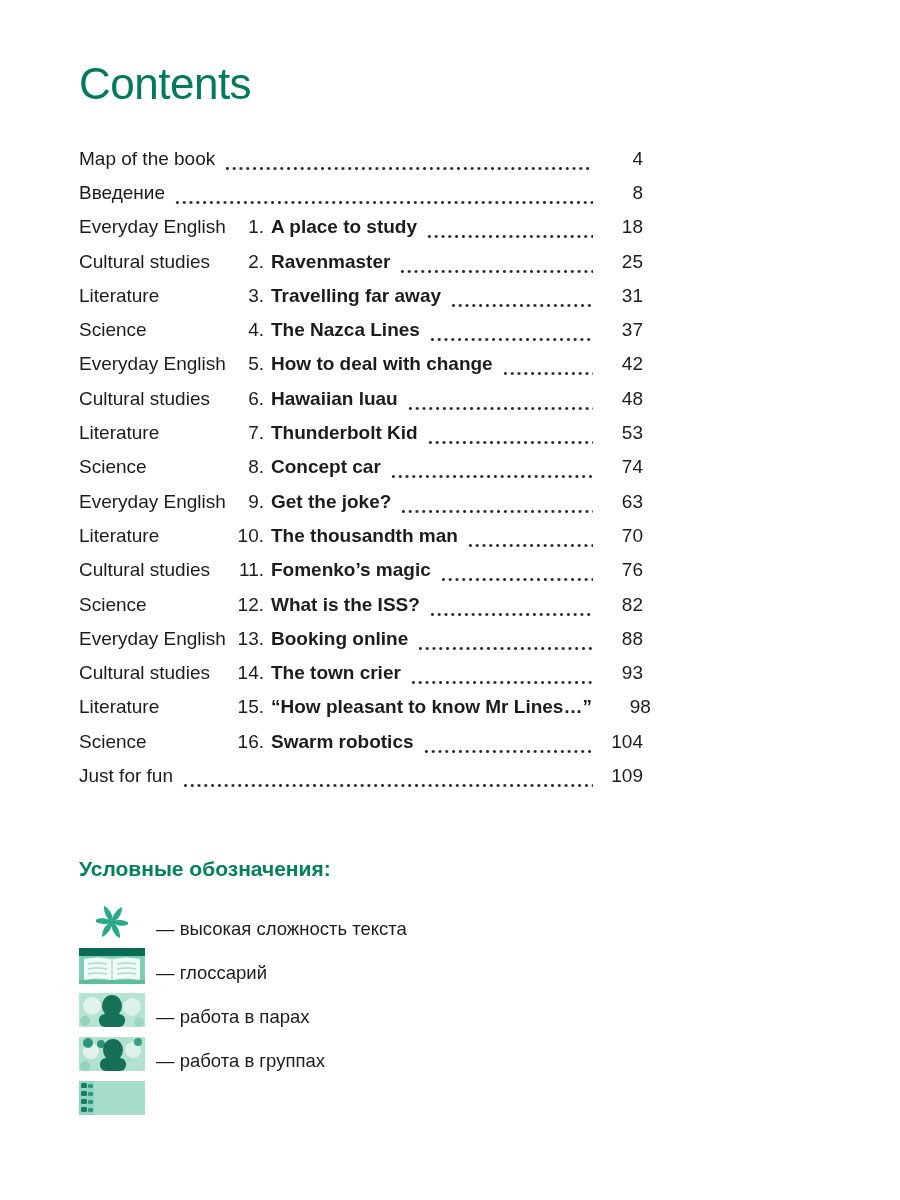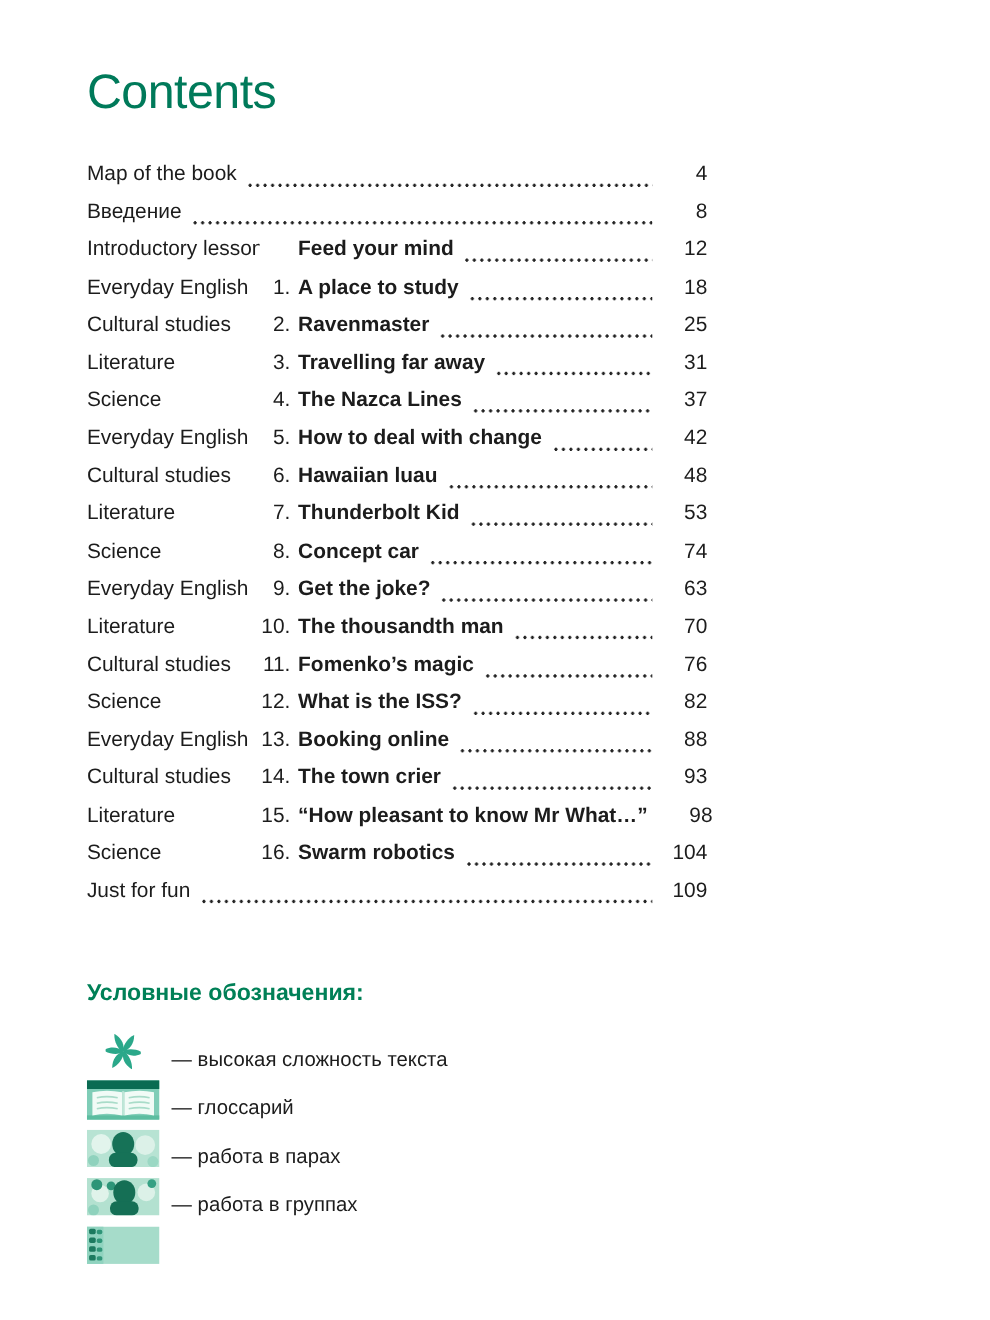--- a/index.html
+++ b/index.html
@@ -90,27 +90,20 @@
         <span class="leader"></span>
         <span class="toc-page">4</span>
       </div>
       <div class="toc-row plain">
 
         <span class="toc-title">Введение</span>
         <span class="leader"></span>
         <span class="toc-page">8</span>
       </div>
       <div class="toc-row bold-title">
-        <span class="toc-cat">Introductory lesson</span>
-        <span class="toc-num"></span>
-        <span class="toc-title">Feed your mind</span>
-        <span class="leader"></span>
-        <span class="toc-page">12</span>
-      </div>
-      <div class="toc-row bold-title">
         <span class="toc-cat">Everyday English</span>
         <span class="toc-num">1.</span>
         <span class="toc-title">A place to study</span>
         <span class="leader"></span>
         <span class="toc-page">18</span>
       </div>
       <div class="toc-row bold-title">
         <span class="toc-cat">Cultural studies</span>
         <span class="toc-num">2.</span>
         <span class="toc-title">Ravenmaster</span>
@@ -197,21 +190,21 @@
       <div class="toc-row bold-title">
         <span class="toc-cat">Cultural studies</span>
         <span class="toc-num">14.</span>
         <span class="toc-title">The town crier</span>
         <span class="leader"></span>
         <span class="toc-page">93</span>
       </div>
       <div class="toc-row bold-title">
         <span class="toc-cat">Literature</span>
         <span class="toc-num">15.</span>
-        <span class="toc-title">“How pleasant to know Mr What…”</span>
+        <span class="toc-title">“How pleasant to know Mr Lines…”</span>
         <span class="leader"></span>
         <span class="toc-page">98</span>
       </div>
       <div class="toc-row bold-title">
         <span class="toc-cat">Science</span>
         <span class="toc-num">16.</span>
         <span class="toc-title">Swarm robotics</span>
         <span class="leader"></span>
         <span class="toc-page">104</span>
       </div>

